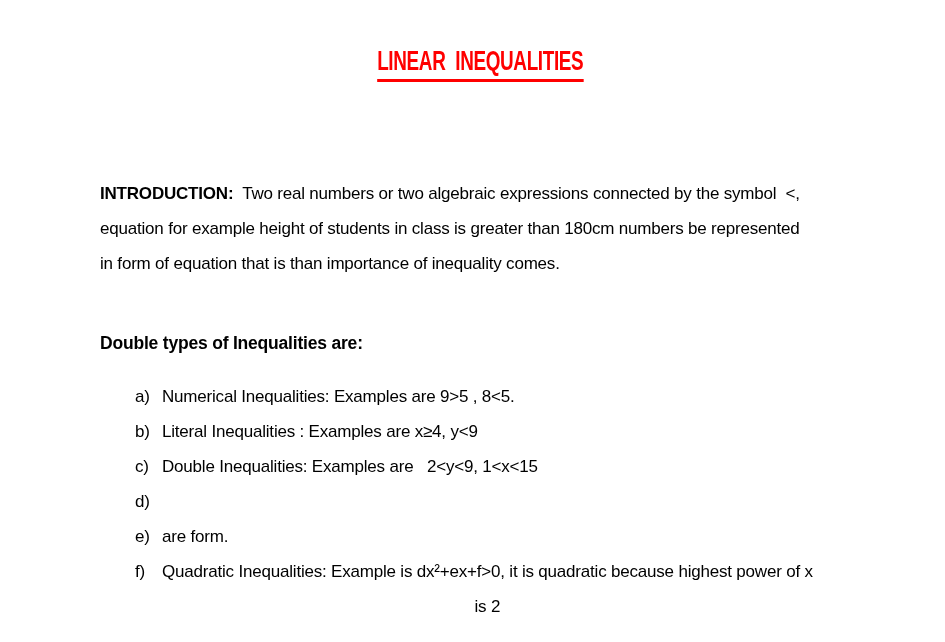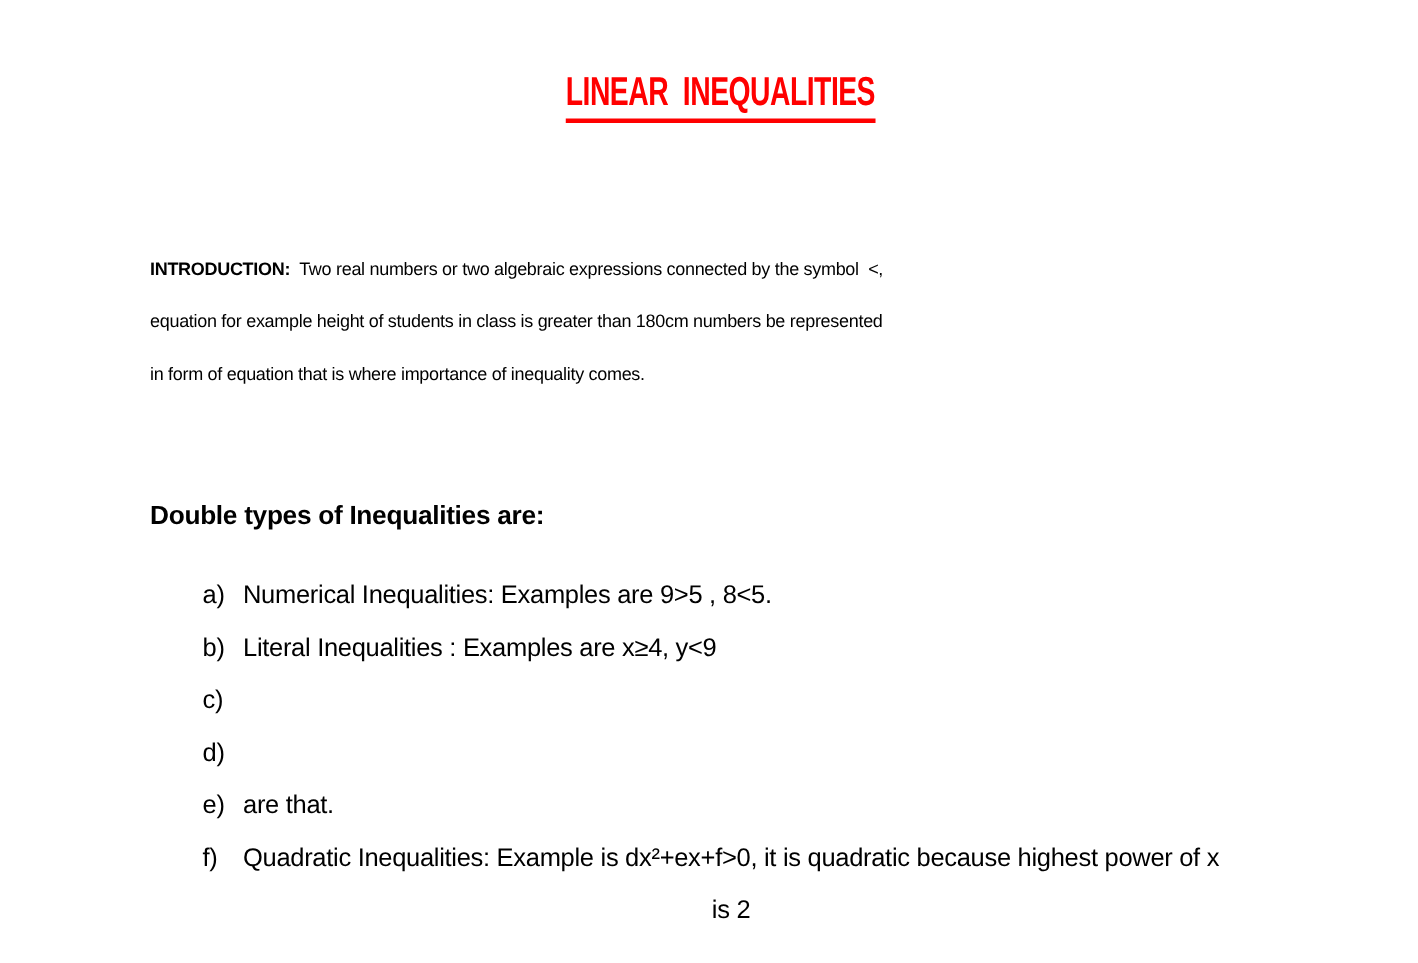--- a/index.html
+++ b/index.html
@@ -27,22 +27,22 @@
     letter-spacing: -0.5px;
     white-space: pre;
     transform: scaleX(0.70);
     transform-origin: center top;
     border-bottom: 3px solid #ff0000;
     padding-bottom: 2px;
   }
   .intro {
     position: absolute;
     left: 100px;
-    top: 162px;
-    font-size: 12px;
+    top: 176px;
+    font-size: 17px;
     letter-spacing: -0.2px;
   }
   .intro .line {
     height: 35px;
     line-height: 35px;
     white-space: pre;
   }
   .bold { font-weight: bold; }
   .section-heading {
     position: absolute;
@@ -78,21 +78,21 @@
 
 <div class="page" style="background: rgb(255, 255, 255); color: rgb(0, 0, 0);">
 
   <div class="title-wrap">
     <span class="title" style="color: rgb(255, 0, 0); border-bottom-color: rgb(255, 0, 0);">LINEAR  INEQUALITIES</span>
   </div>
 
   <div class="intro">
     <div class="line"><span class="bold">INTRODUCTION:</span><span>  Two real numbers or two algebraic expressions connected by the symbol  &lt;,</span></div>
     <div class="line">equation for example height of students in class is greater than 180cm numbers be represented</div>
-    <div class="line">in form of equation that is where importance of inequality comes.</div>
+    <div class="line">in form of equation that is than importance of inequality comes.</div>
   </div>
 
   <div class="section-heading">Double types of Inequalities are:</div>
 
   <div class="list">
 
     <div class="list-item">
       <span class="list-letter">a)</span>
       <div class="list-text">
         <div class="line">Numerical Inequalities: Examples are 9&gt;5 , 8&lt;5.</div>
@@ -101,30 +101,33 @@
 
     <div class="list-item">
       <span class="list-letter">b)</span>
       <div class="list-text">
         <div class="line">Literal Inequalities : Examples are x≥4, y&lt;9</div>
       </div>
     </div>
 
     <div class="list-item">
       <span class="list-letter">c)</span>
+      <div class="list-text">
+        <div class="line">Double Inequalities: Examples are   2&lt;y&lt;9, 1&lt;x&lt;15</div>
+      </div>
     </div>
 
     <div class="list-item">
       <span class="list-letter">d)</span>
     </div>
 
     <div class="list-item">
       <span class="list-letter">e)</span>
       <div class="list-text">
-        <div class="line">are that.</div>
+        <div class="line">are form.</div>
       </div>
     </div>
 
     <div class="list-item">
       <span class="list-letter">f)</span>
       <div class="list-text">
         <div class="line">Quadratic Inequalities: Example is dx²+ex+f&gt;0, it is quadratic because highest power of x</div>
         <div class="line">is 2</div>
       </div>
     </div>

